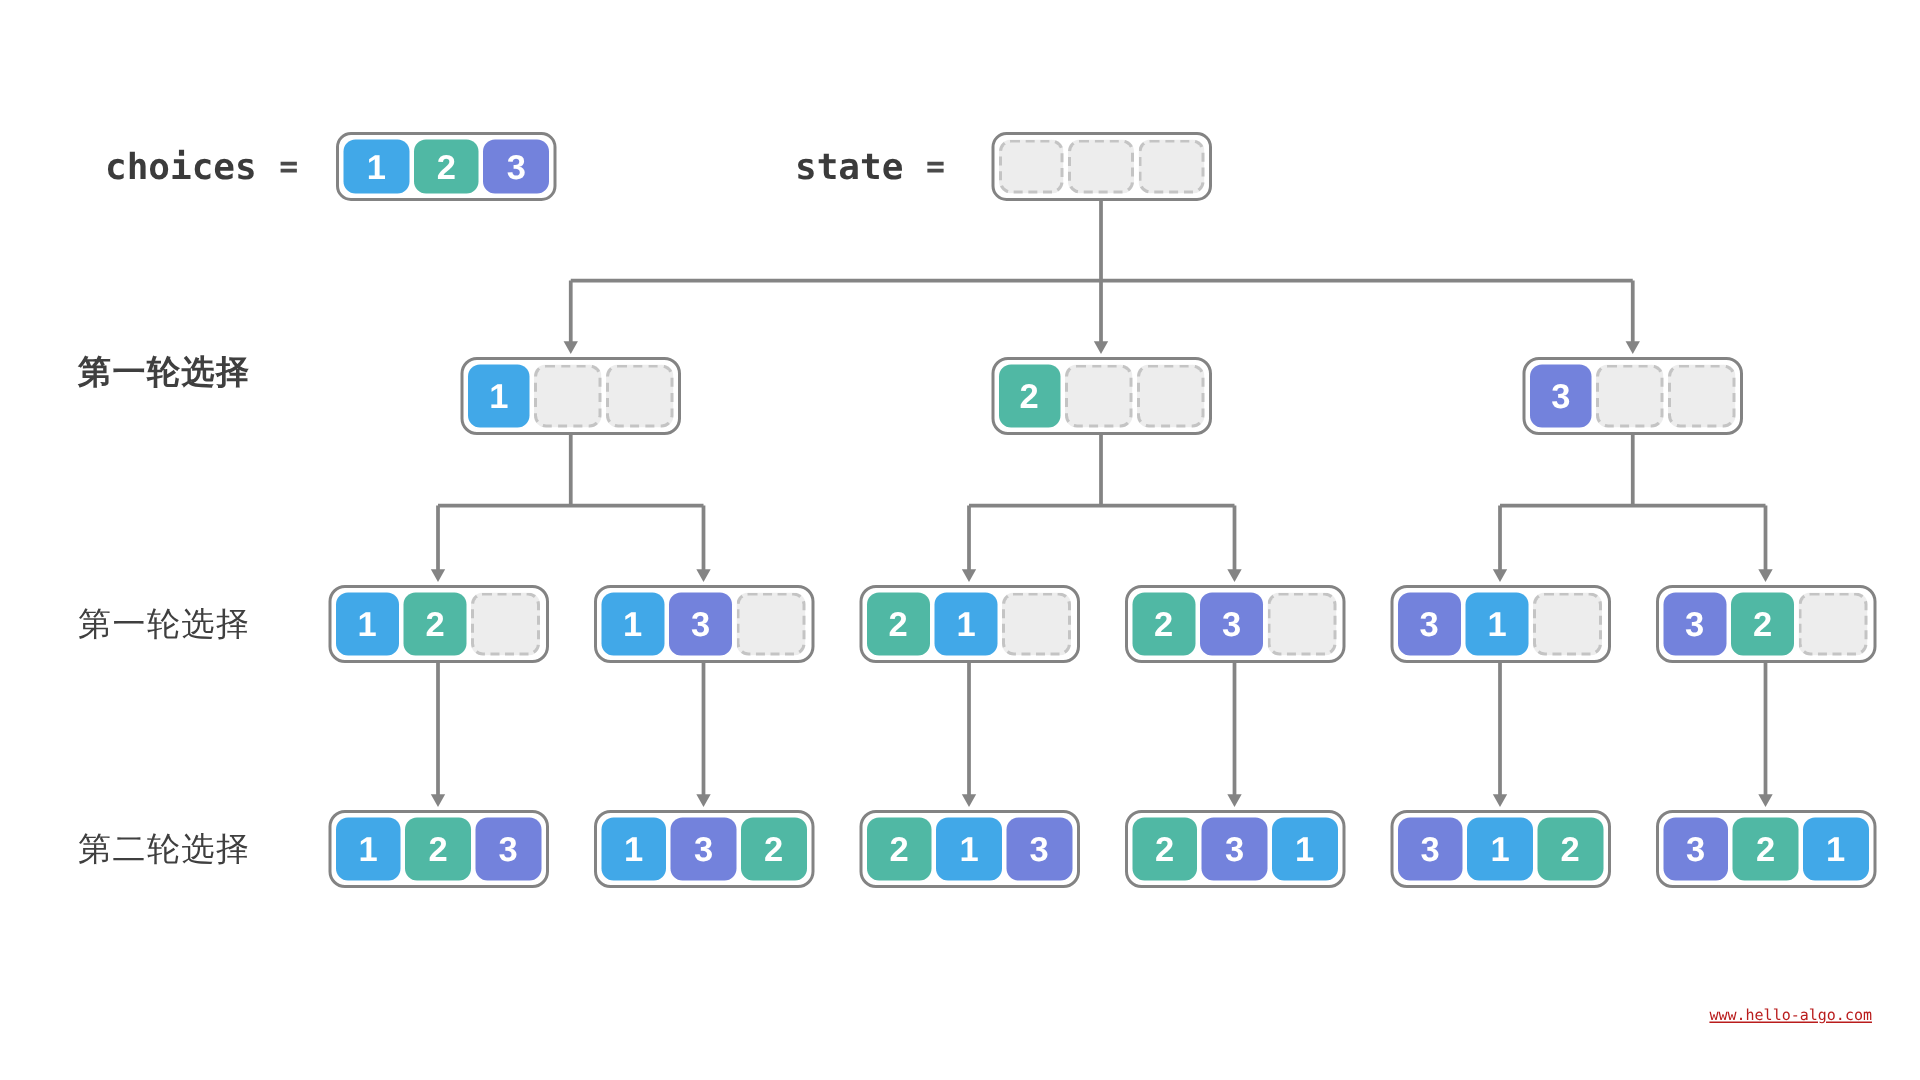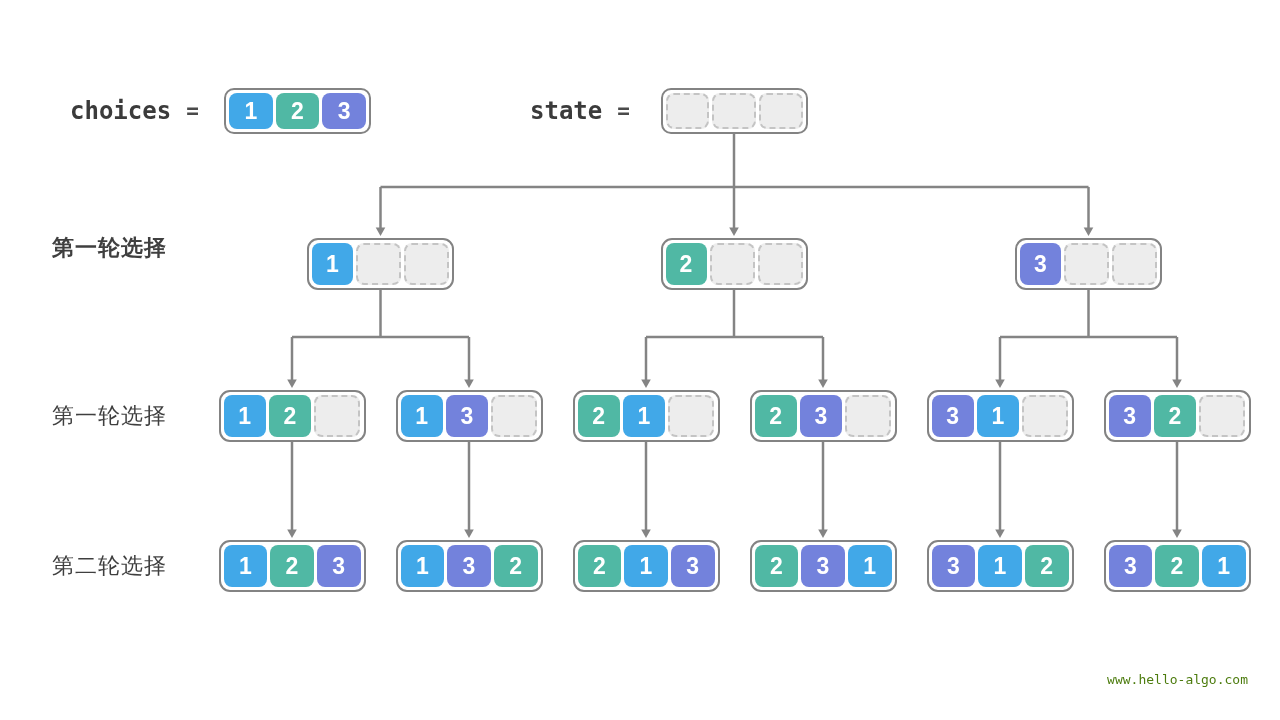--- a/index.html
+++ b/index.html
@@ -35,21 +35,21 @@
 
   
   .row-label {
     position:absolute; left:40px; transform:translateY(-50%);
     font-size:22px; color:#3f3f3f; letter-spacing:1px; white-space:nowrap;
   }
 
   .watermark {
     position:absolute; right:44px; top:672px;
     font-family:"DejaVu Sans Mono","Liberation Mono",monospace;
-    font-size:13px; color:#4d7c0f;
+    font-size:10px; color:#b91c1c;text-decoration:underline;
   }
 </style>
 </head>
 <body>
 
 <div class="canvas">
 
   <svg id="connectors" viewBox="0 0 1280 720">
       <line x1="722" y1="134" x2="722" y2="187" stroke="#848484" stroke-width="2.5"></line>
       <line x1="368.5" y1="187" x2="1076.5" y2="187" stroke="#848484" stroke-width="2.5"></line>

